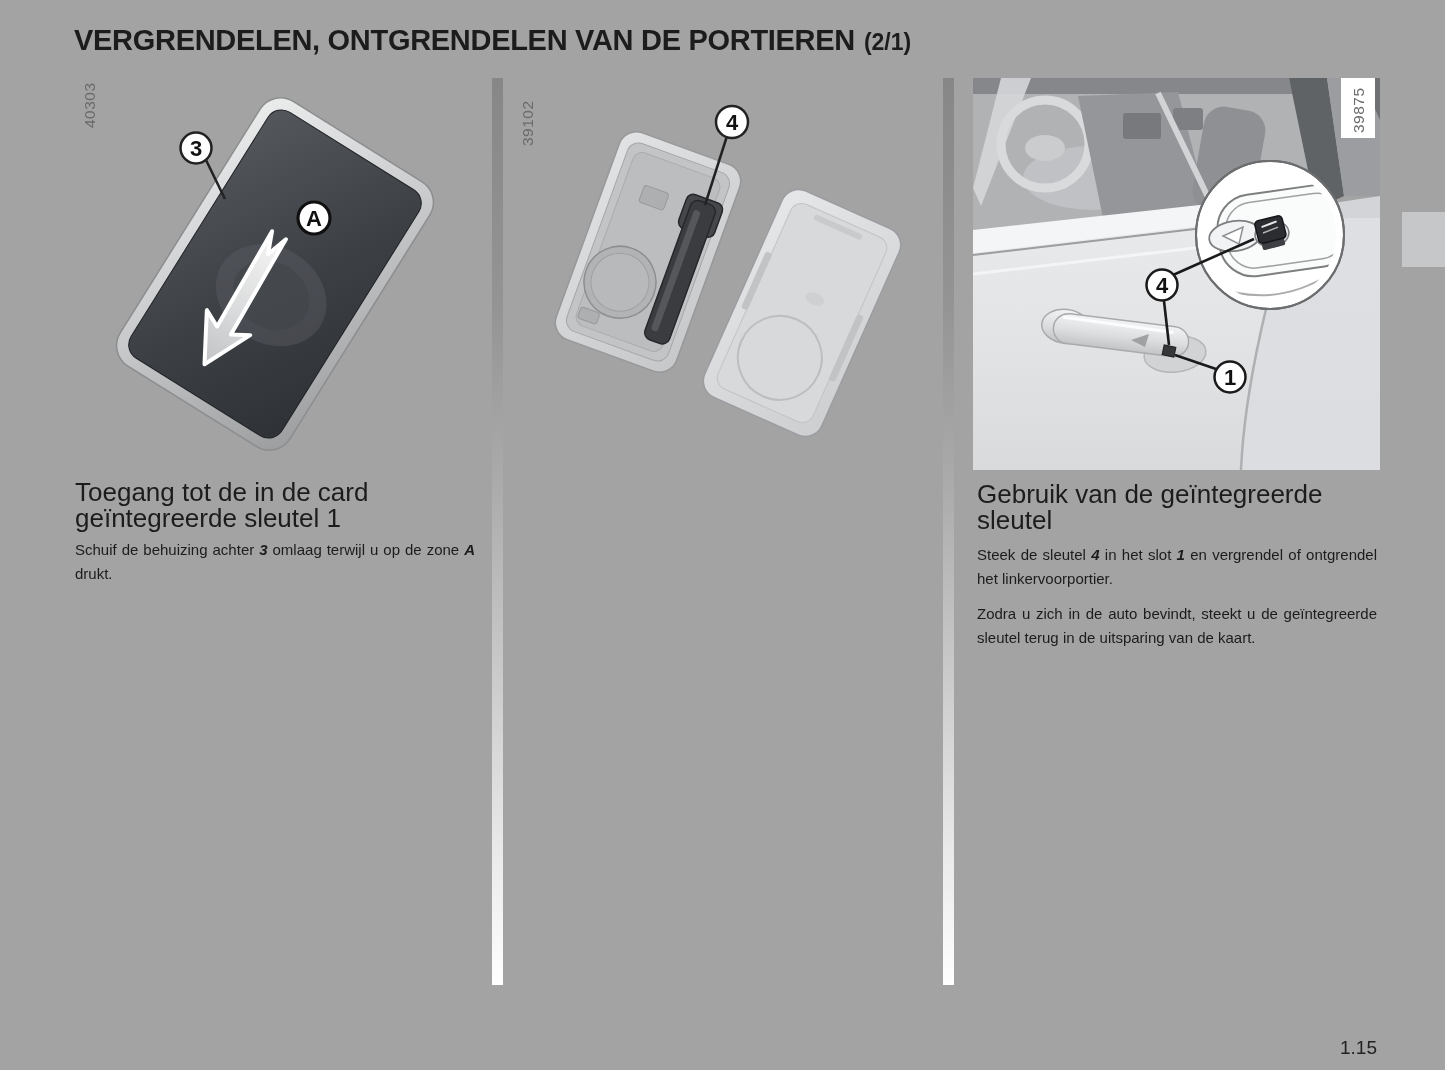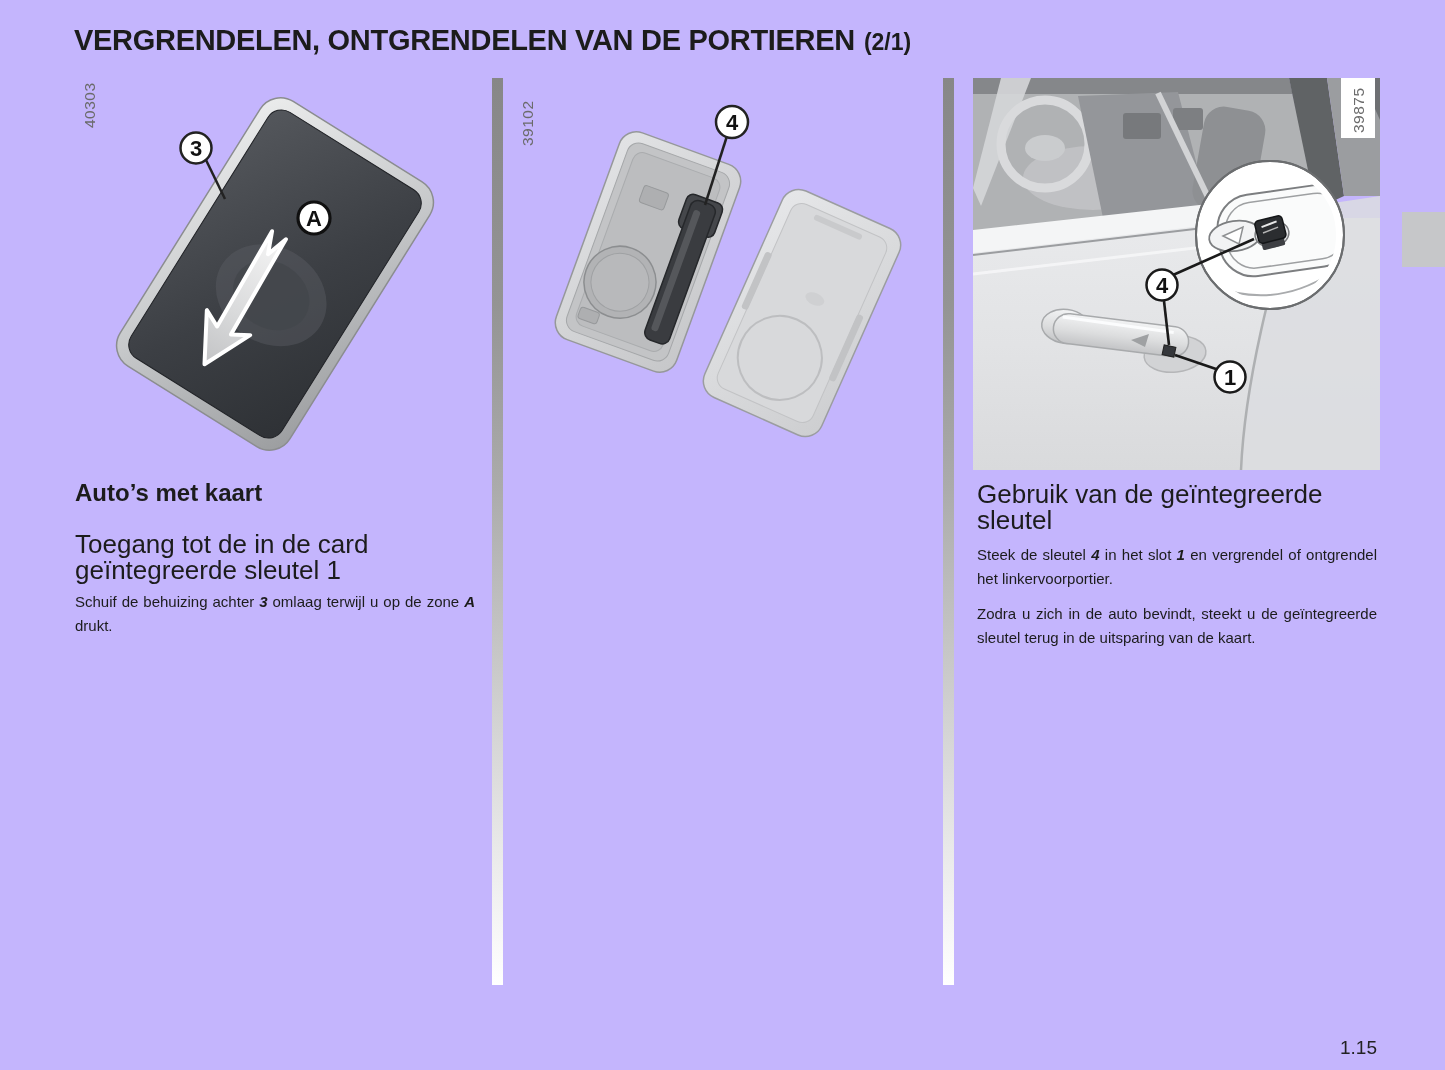--- a/index.html
+++ b/index.html
@@ -1,17 +1,17 @@
 <!DOCTYPE html>
 <html><head>
 <meta charset="utf-8">
 <style>
   html,body{margin:0;padding:0;background:#fff;}
   body{width:1445px;height:1070px;overflow:hidden;font-family:"Liberation Sans",sans-serif;color:#1c1c1c;}
-  .page{position:relative;width:1445px;height:1070px;background:#c4b5fd;}
+  .page{position:relative;width:1445px;height:1070px;background:#a3a3a3;}
 
   
   .title-row{position:absolute;left:74px;top:24px;display:flex;align-items:baseline;white-space:nowrap;}
   .title-main{font-size:29px;font-weight:bold;letter-spacing:-0.3px;}
   .title-suffix{font-size:23px;font-weight:bold;margin-left:9px;}
 
   
   .fig{position:absolute;top:78px;}
   .fig svg{display:block;}
   svg text{font-family:"Liberation Sans",sans-serif;}
@@ -232,21 +232,20 @@
       <text class="ref-num" transform="rotate(-90 391 55)" x="391" y="55">39875</text>
     </svg>
   </div>
 
   <div class="divider divider-1"></div>
   <div class="divider divider-2"></div>
 
   <div class="edge-tab"></div>
 
   <div class="textcol col-left">
-    <h2>Auto’s met kaart</h2>
     <h3>Toegang tot de in de card geïntegreerde sleutel 1</h3>
     <p>Schuif de behuizing achter <em>3</em> omlaag terwijl u op de zone <em>A</em> drukt.</p>
   </div>
 
   <div class="textcol col-right">
     <h3>Gebruik van de geïntegreerde sleutel</h3>
     <p>Steek de sleutel <em>4</em> in het slot <em>1</em> en vergrendel of ontgrendel het linkervoorportier.</p>
     <p>Zodra u zich in de auto bevindt, steekt u de geïntegreerde sleutel terug in de uitsparing van de kaart.</p>
   </div>
 

